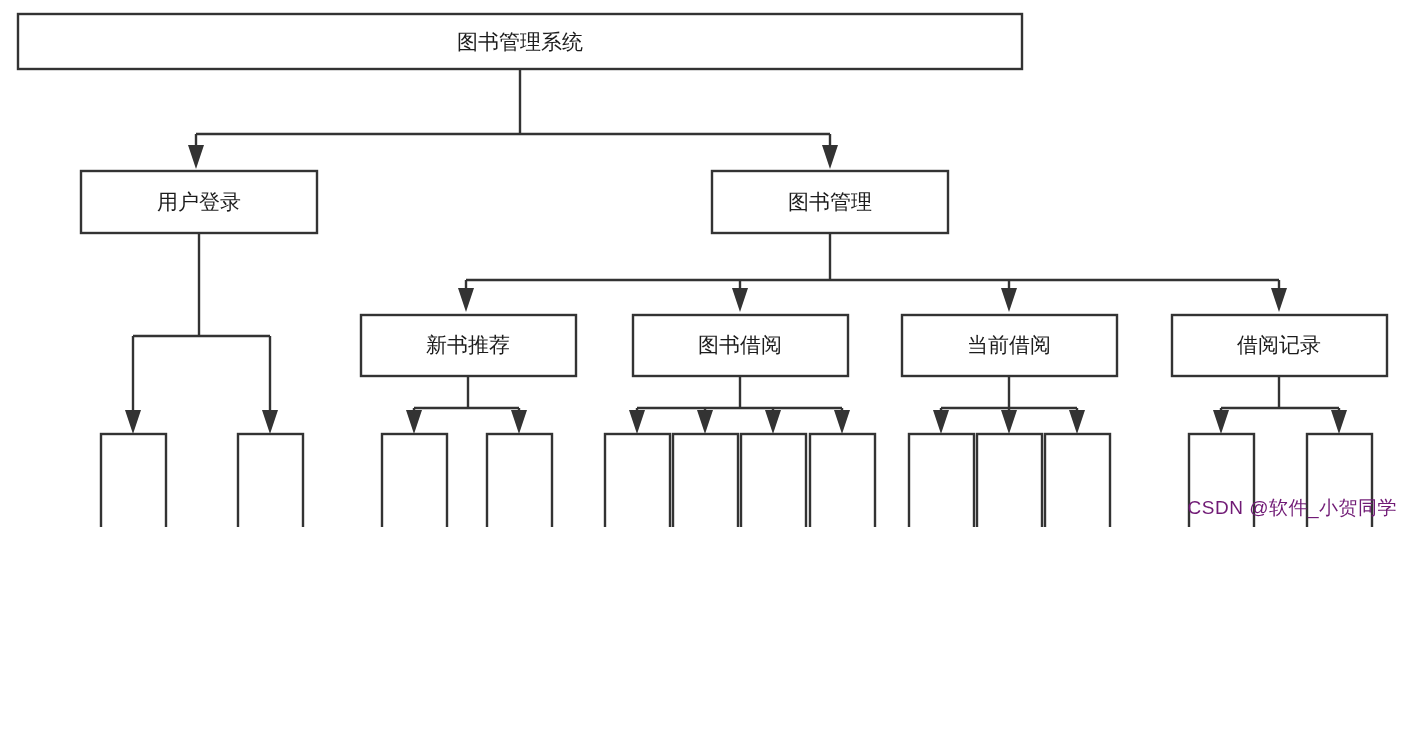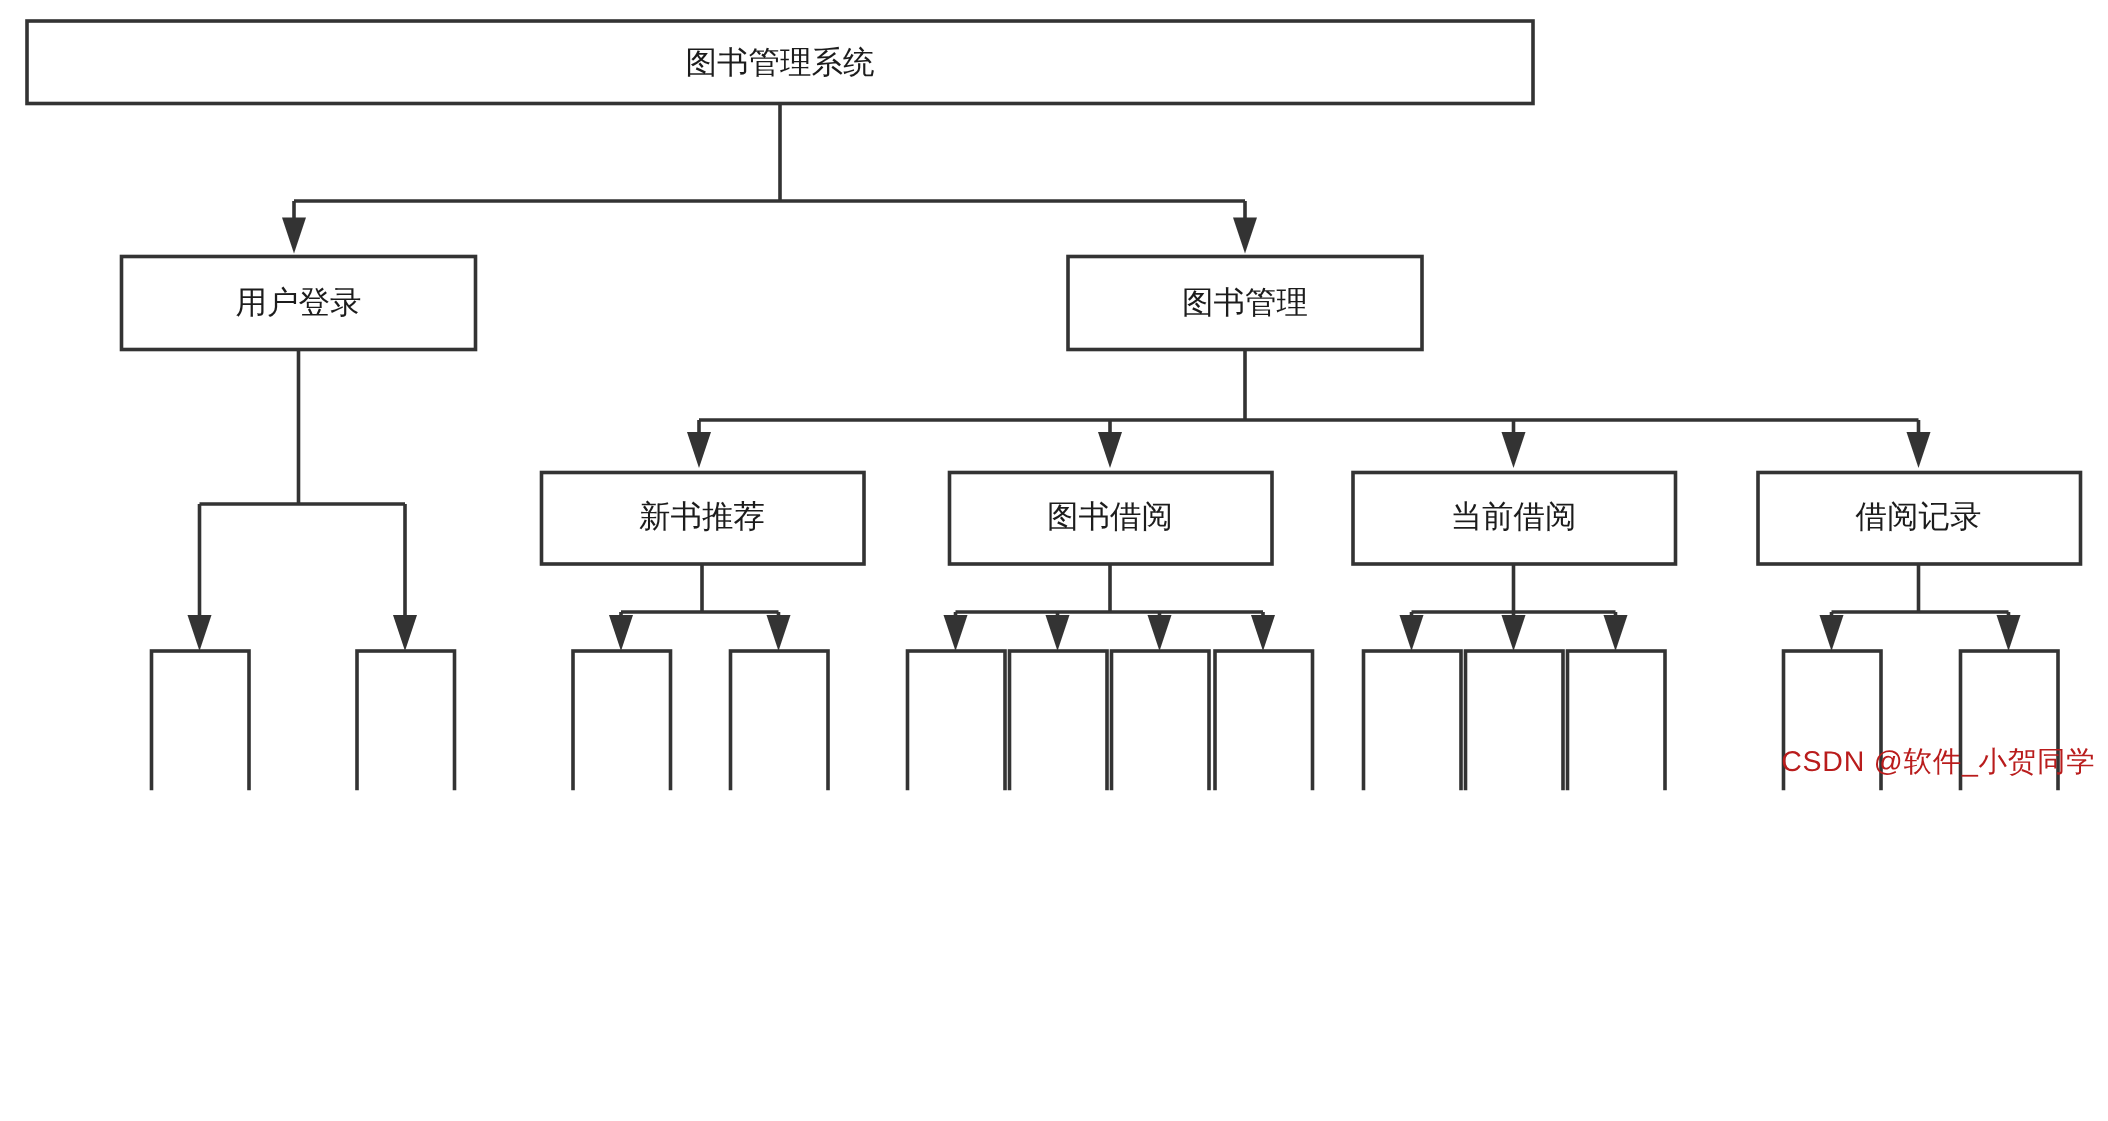--- a/index.html
+++ b/index.html
@@ -60,21 +60,21 @@
     justify-content: center;
     white-space: nowrap;
     pointer-events: none;
   }
   #watermark {
     position: absolute;
     right: 8px;
     bottom: 6px;
     font-family: "Liberation Sans", "DejaVu Sans", sans-serif;
     font-size: 19px;
-    color: #b91c1c;
+    color: #701a75;
     letter-spacing: 0.5px;
     white-space: nowrap;
     margin-top: 30px;
   }
 </style>
 </head>
 <body>
 
 <div id="stage">
 

